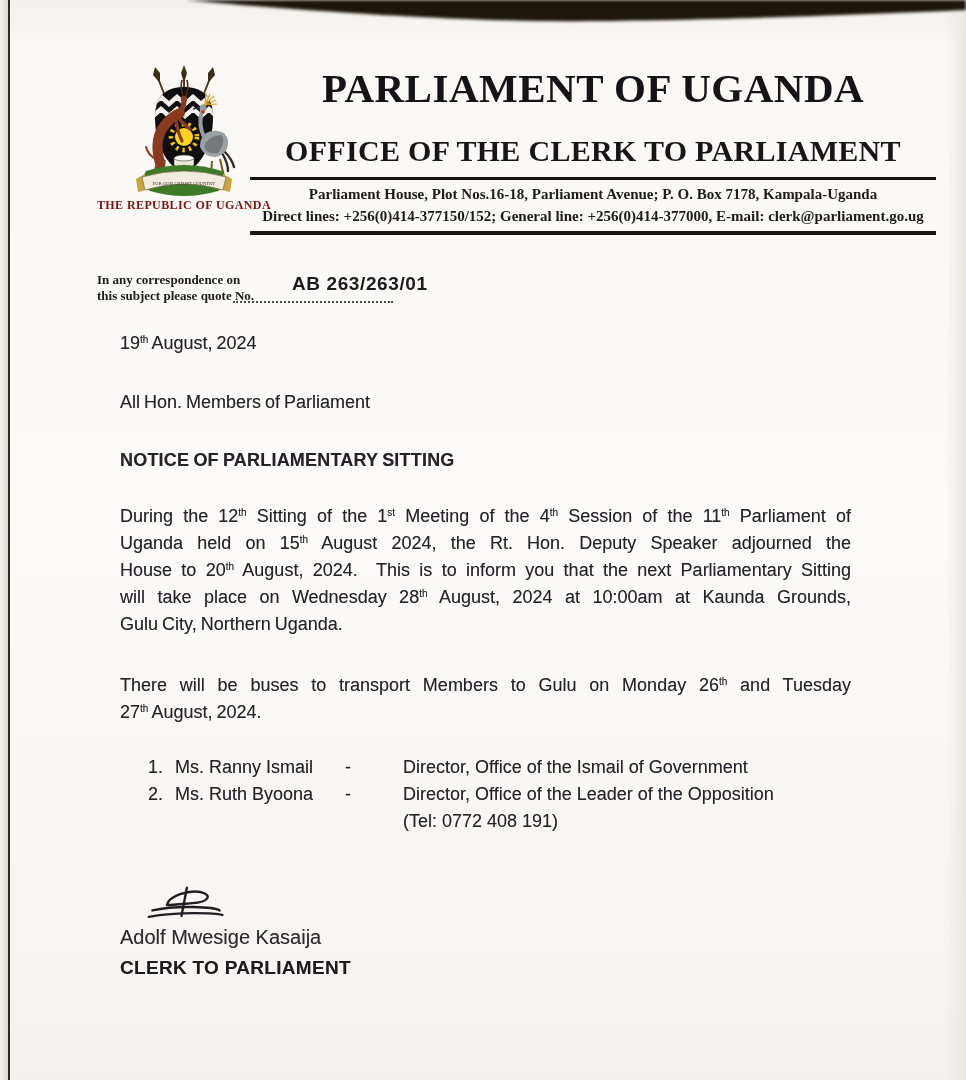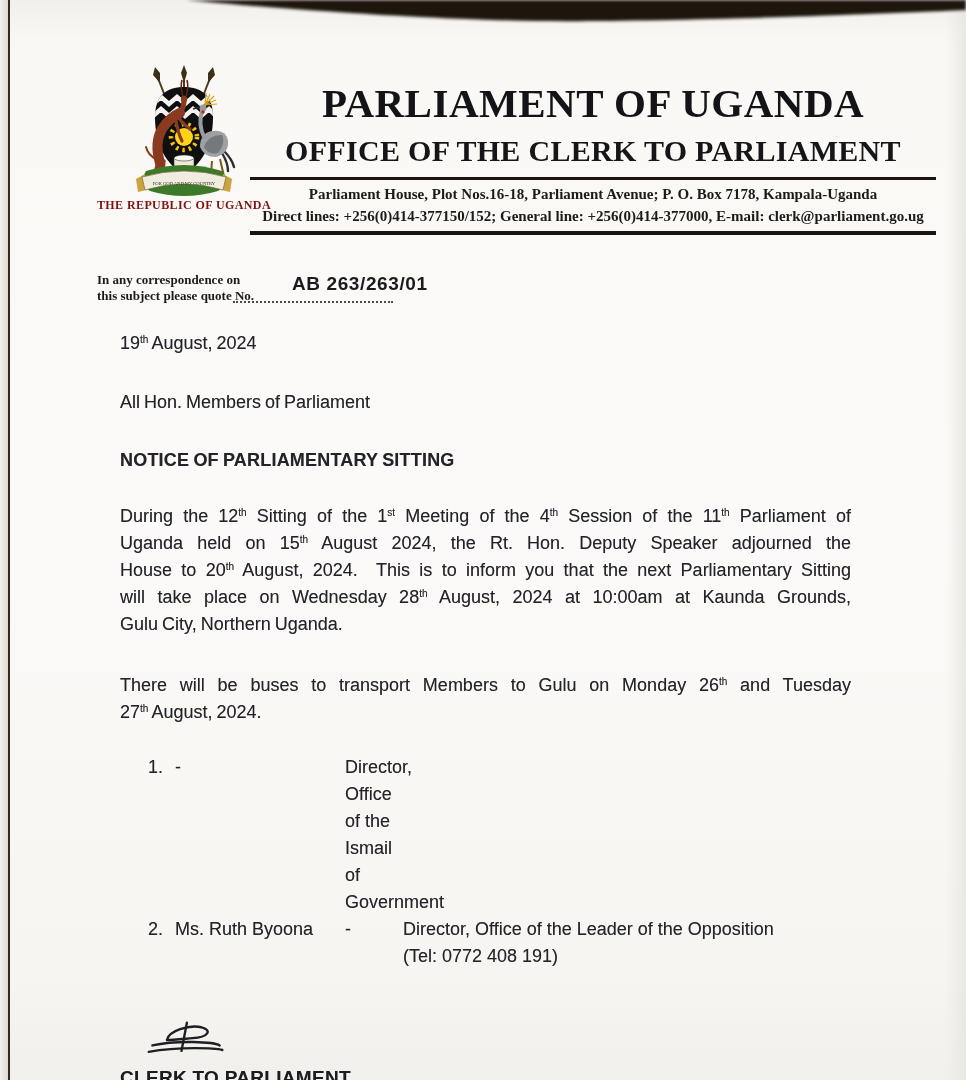--- a/index.html
+++ b/index.html
@@ -6,21 +6,21 @@
   .page{
     position:relative;width:966px;height:1080px;overflow:hidden;
     background:linear-gradient(180deg,#f2f0ec 0%,#faf8f5 4%,#fbfaf8 50%,#f7f5f1 90%,#f2f0ec 100%);
     font-family:"Liberation Sans",sans-serif;color:#232329;
   }
   .photo-top{position:absolute;top:0;left:0;width:966px;height:30px;z-index:6;pointer-events:none;}
   .edge-left{position:absolute;left:0;top:0;bottom:0;width:8px;z-index:5;
     background:linear-gradient(90deg,#f3f1ed,#dcd8d2);border-right:2.5px solid #34281e;}
   .edge-right{position:absolute;right:0;top:0;bottom:0;width:20px;z-index:1;
     background:linear-gradient(270deg,#e9e7e2,rgba(233,231,226,0));}
-  .org-title{position:absolute;left:250px;top:80px;width:686px;text-align:center;
+  .org-title{position:absolute;left:250px;top:65px;width:686px;text-align:center;
     font:bold 41px/46px "Liberation Serif",serif;color:#141418;letter-spacing:.5px;}
   .office-title{position:absolute;left:250px;top:133px;width:686px;text-align:center;
     font:bold 30px/36px "Liberation Serif",serif;color:#161619;letter-spacing:.3px;}
   .rule{position:absolute;left:250px;width:686px;background:#1a1510;}
   .r1{top:177px;height:3px;}
   .r2{top:231px;height:3.5px;}
   .address{position:absolute;left:250px;top:184px;width:686px;text-align:center;
     font:bold 15px/21.5px "Liberation Serif",serif;color:#1d1b18;}
   .emblem{position:absolute;left:96px;top:62px;width:176px;height:134px;}
   .emblem-caption{position:absolute;left:88px;top:198px;width:192px;text-align:center;
@@ -173,20 +173,21 @@
         <div class="tline">Gulu City, Northern Uganda.</div>
       </div>
     <div class="b-para2">
         <div class="tline j">There will be buses to transport Members to Gulu on Monday 26<sup>th</sup> and Tuesday</div>
         <div class="tline">27<sup>th</sup> August, 2024.</div>
       </div>
 
     <div class="contacts">
       <div class="contact">
         <div>1.</div>
+        <div>Ms. Ranny Ismail</div>
         <div>-</div>
         <div>
           <div>Director, Office of the Ismail of Government</div>
         </div>
       </div>
       <div class="contact">
         <div>2.</div>
         <div>Ms. Ruth Byoona</div>
         <div>-</div>
         <div>
@@ -198,17 +199,18 @@
 
     <div class="sigblock">
       <svg class="sigmark" width="100" height="40" viewBox="0 0 110 44">
         <g fill="none" stroke="#1f1f23" stroke-width="2.6" stroke-linecap="round">
           <path d="M34,22 C36,12 58,5 72,8 C84,11 80,19 62,20 C50,21 40,22 34,22"></path>
           <path d="M56,3 L50,34"></path>
           <path d="M18,28 C45,22 86,24 92,28"></path>
           <path d="M14,35 C48,29 88,31 95,33"></path>
         </g>
       </svg>
+      <div class="signame">Adolf Mwesige Kasaija</div>
       <div class="sigtitle">CLERK TO PARLIAMENT</div>
     </div>
   </div>
 
 </div>
 
 </body></html>

